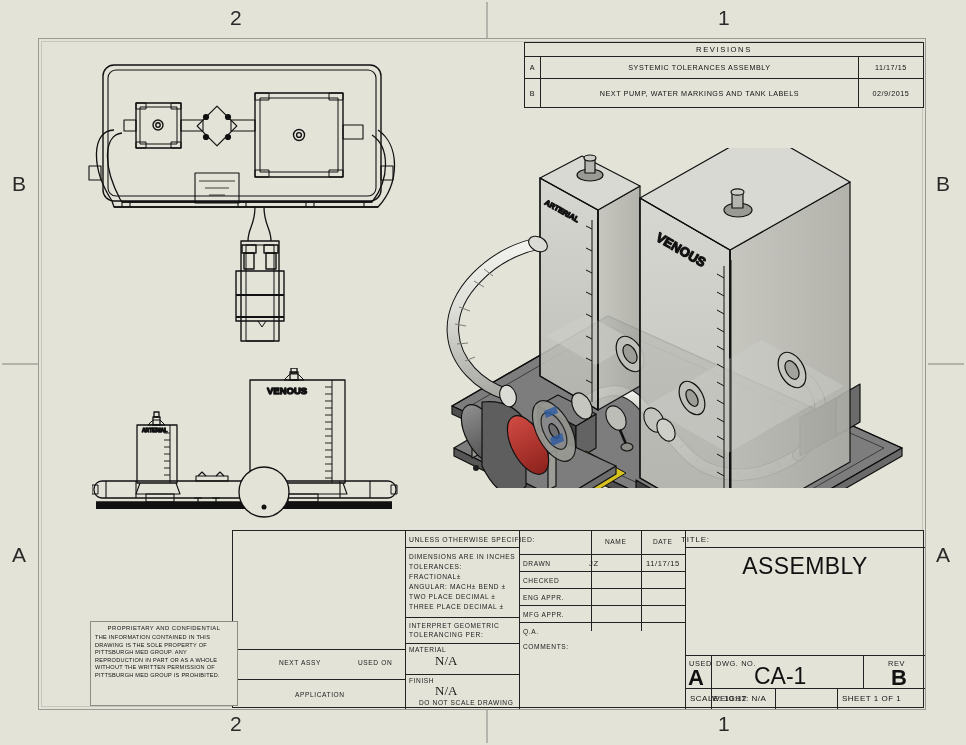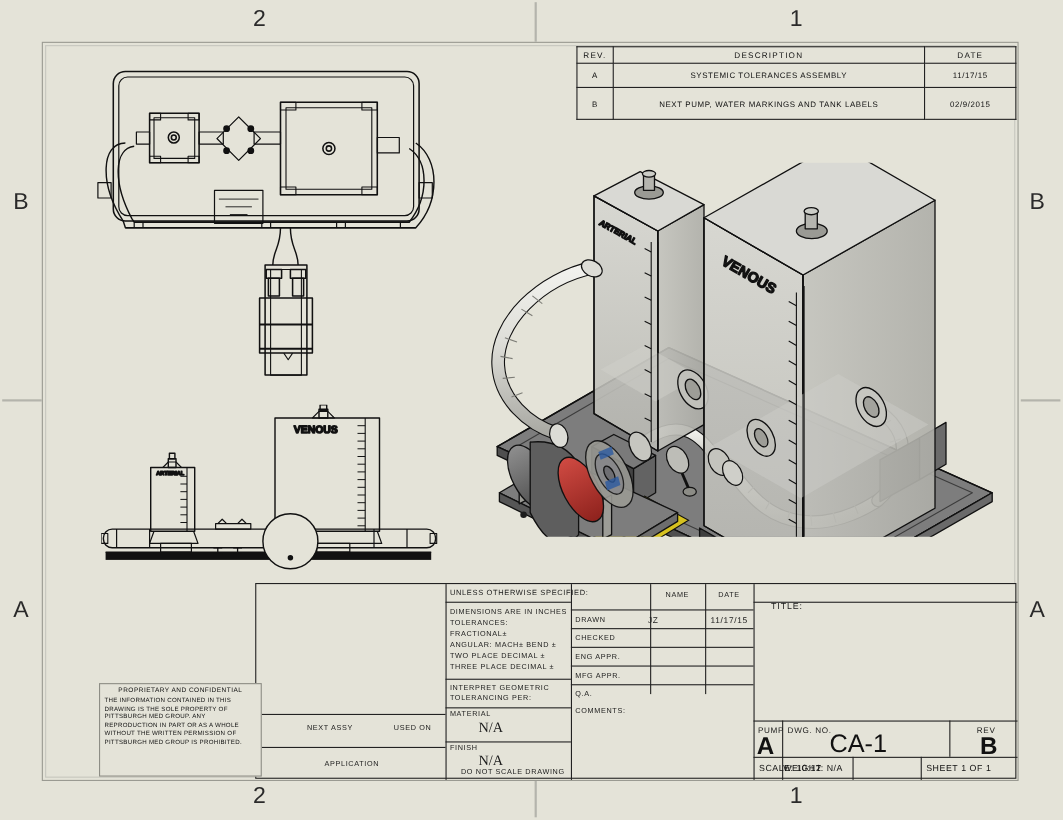--- a/index.html
+++ b/index.html
@@ -502,24 +502,22 @@
       <g stroke-width="1.2">
         <path d="M 106,130 L 106,136 M 102,130 L 110,130 M 102,136 L 110,136"></path>
         <path d="M 124,130 L 124,136 M 120,130 L 128,130 M 120,136 L 128,136"></path>
       </g>
     </g>
   </svg>
   </div>
 
   <table class="tbl" id="revblock">
     <tbody>
-    <tr>
-      <td class="hdr" style="width:28px;height:14px;">REV.</td>
-      <td class="hdr" style="width:290px;">DESCRIPTION</td>
-      <td class="hdr" style="width:80px;">DATE</td>
+        <tr>
+      <td class="rtitle" colspan="3">REVISIONS</td>
     </tr>
     <tr class="rrow">
       <td>A</td>
       <td>SYSTEMIC TOLERANCES ASSEMBLY</td>
       <td>11/17/15</td>
     </tr>
     <tr class="rrowB">
       <td>B</td>
       <td>NEXT PUMP, WATER MARKINGS AND TANK LABELS</td>
       <td>02/9/2015</td>
@@ -583,26 +581,27 @@
     <div class="lbl" style="left:290px;top:29px;">DRAWN</div>
     <div class="lbl" style="left:356px;top:28px;font-size:7.6px;">JZ</div>
     <div class="lbl" style="left:413px;top:28px;font-size:7.6px;">11/17/15</div>
 
     <div class="lbl" style="left:290px;top:46px;">CHECKED</div>
     <div class="lbl" style="left:290px;top:63px;">ENG APPR.</div>
     <div class="lbl" style="left:290px;top:80px;">MFG APPR.</div>
     <div class="lbl" style="left:290px;top:97px;">Q.A.</div>
     <div class="lbl" style="left:290px;top:112px;">COMMENTS:</div>
 
-    <div class="lbl big" style="left:468px;top:4px;margin-top:12px;">TITLE:</div>
+    <div class="lbl big" style="left:448px;top:4px;">TITLE:</div>
     <div style="position:absolute;left:452px;top:22px;width:240px;text-align:center;
                 font-size:23px;line-height:26px;color:#111;letter-spacing:.4px;">
+      <div>ASSEMBLY</div>
     </div>
 
-    <div class="lbl" style="left:456px;top:128px;font-size:7.4px;">PUMP</div>
+    <div class="lbl" style="left:456px;top:128px;font-size:7.4px;">USED</div>
     <div class="bigchar" style="left:455px;top:134px;">A</div>
 
     <div class="lbl" style="left:483px;top:128px;font-size:7.4px;">DWG.  NO.</div>
     <div class="midchar" style="left:521px;top:132px;">CA-1</div>
 
     <div class="lbl" style="left:655px;top:128px;font-size:7.4px;">REV</div>
     <div class="bigchar" style="left:658px;top:134px;">B</div>
 
     <div class="smcap" style="left:457px;top:163px;">SCALE: 10:12</div>
     <div class="smcap" style="left:479px;top:163px;">WEIGHT: N/A</div>

